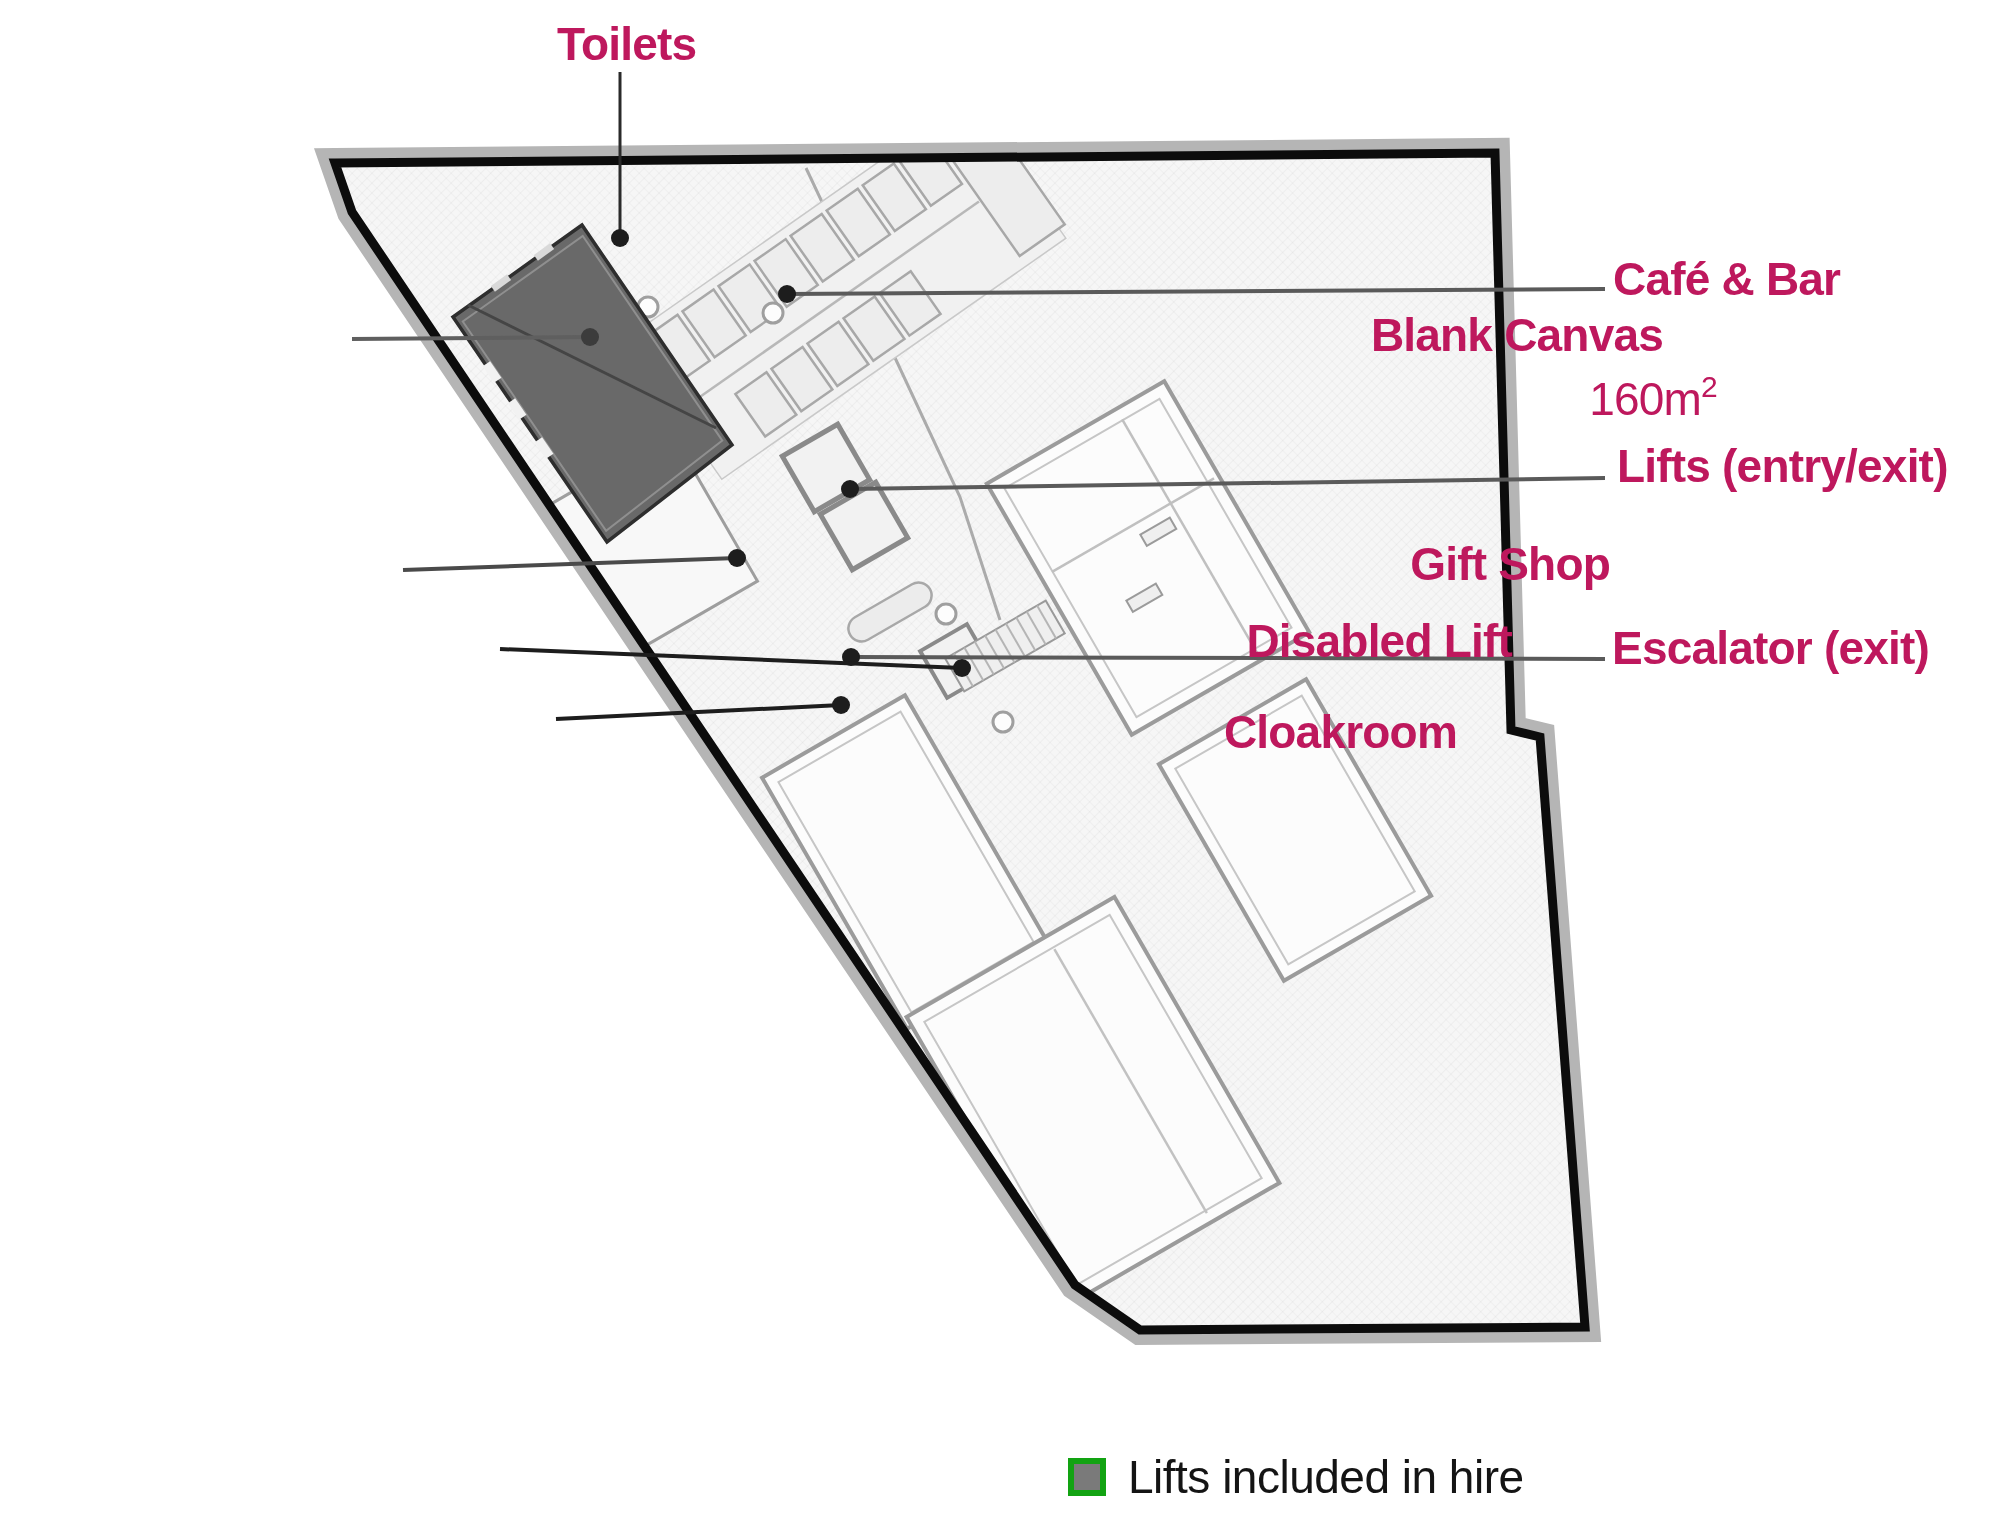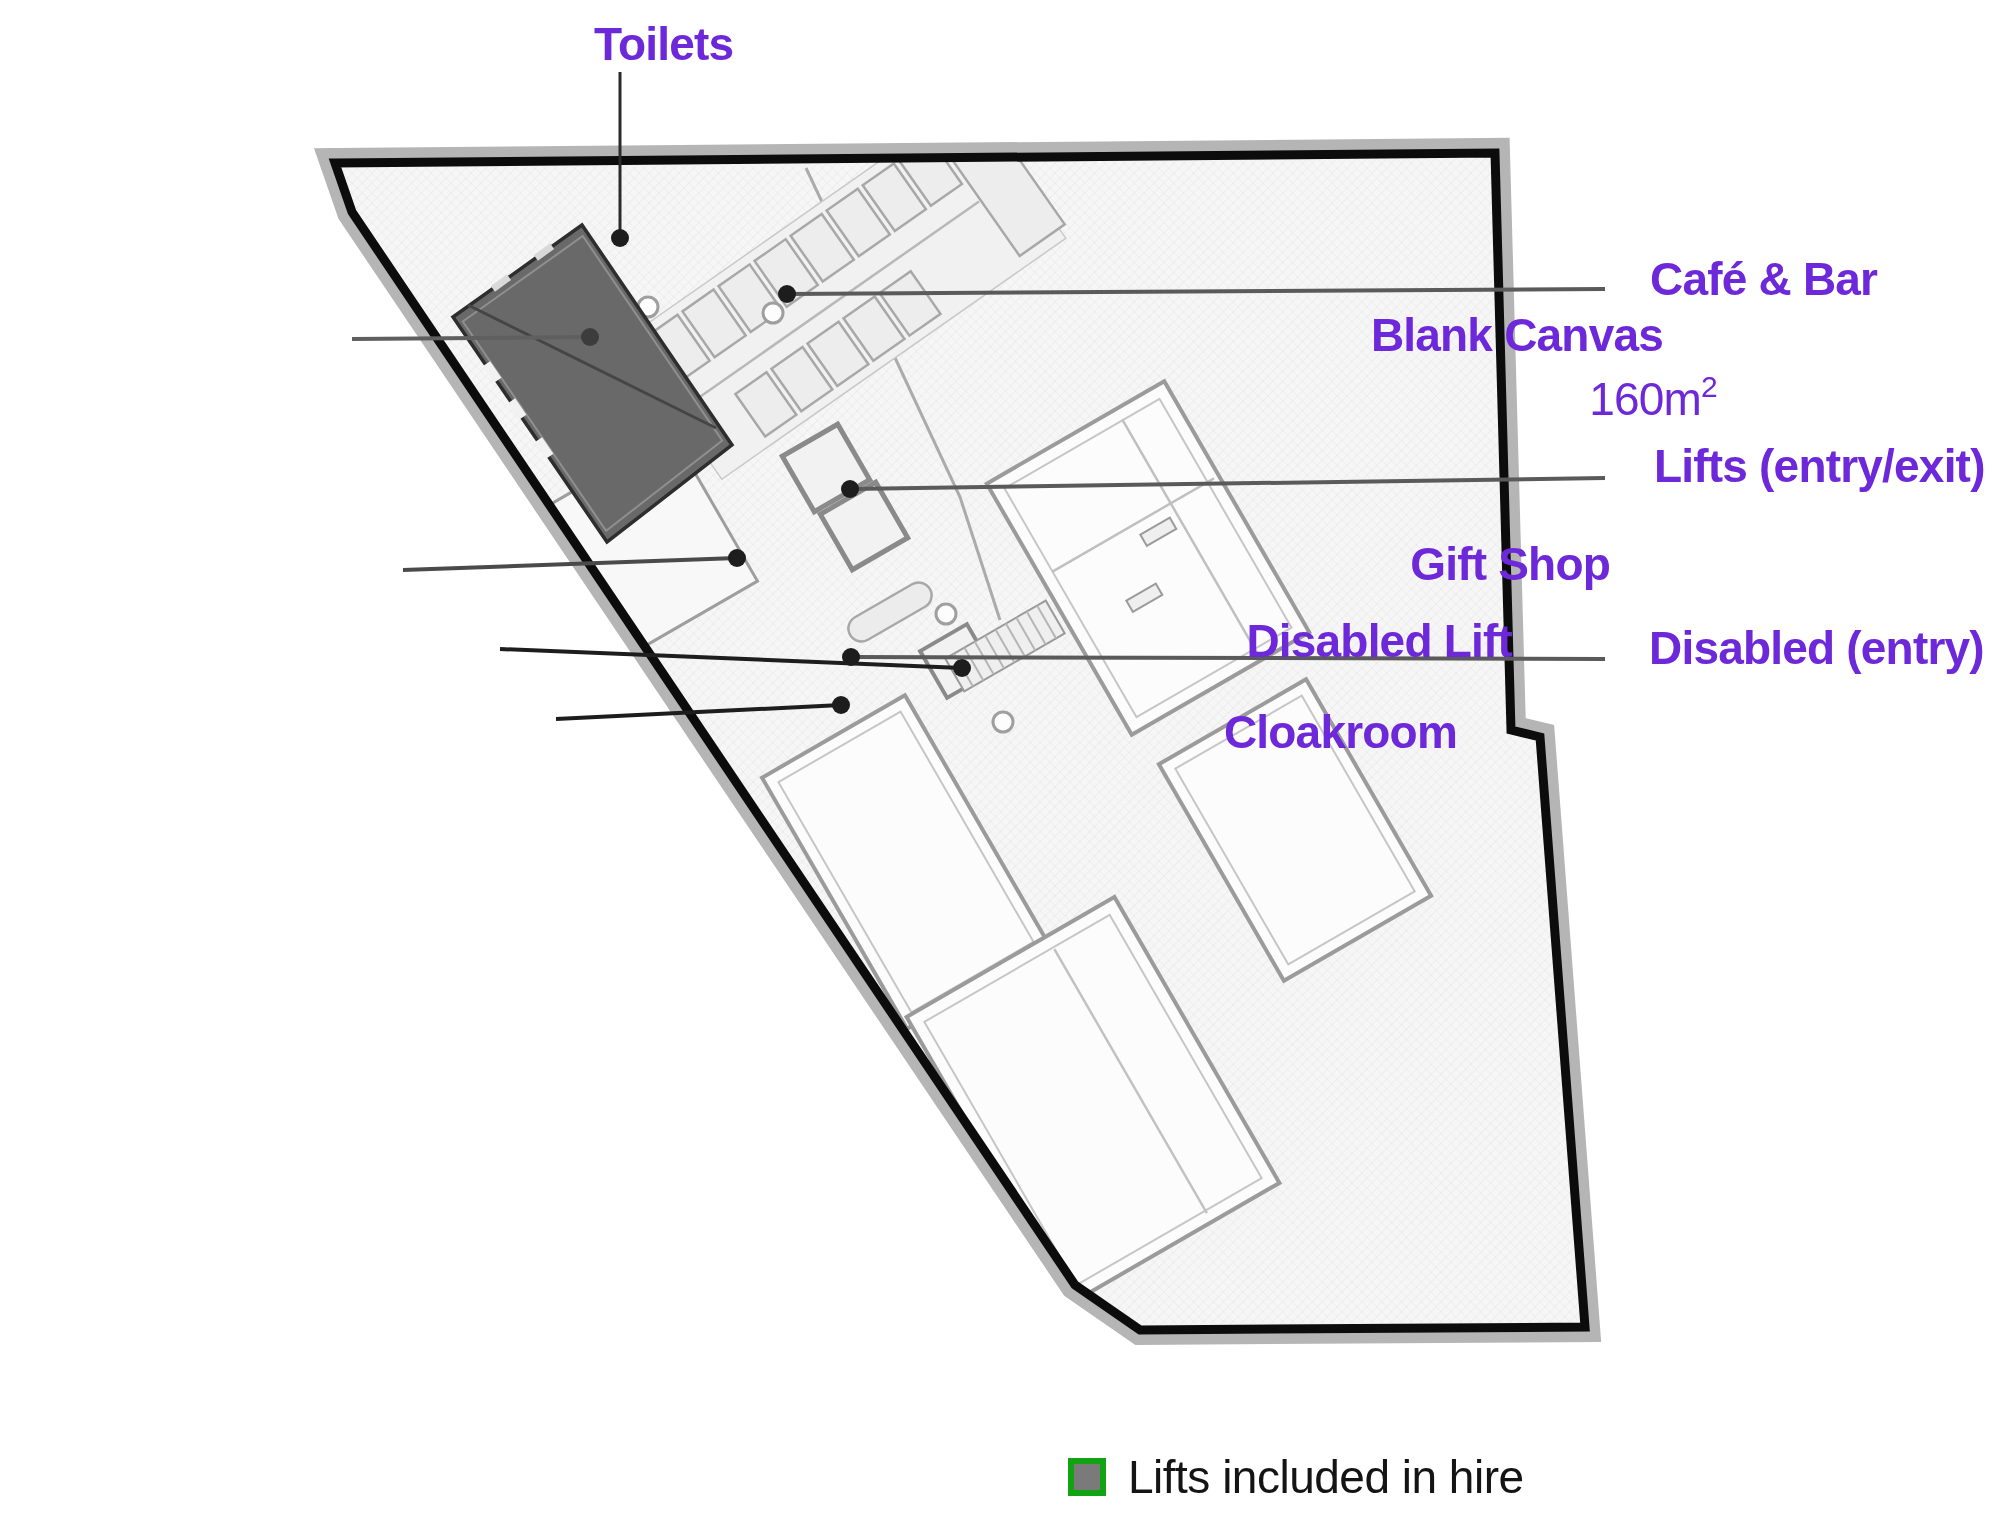--- a/index.html
+++ b/index.html
@@ -11,24 +11,23 @@
     position:relative;
     overflow:hidden;
   }
   #plan-svg { position:absolute; left:0; top:0; }
 
   .lbl {
     position:absolute;
     font-weight:700;
     font-size:46px;
     line-height:1.05;
-    color:#6d28d9;
+    color:#be185d;
     letter-spacing:-0.8px;
     white-space:nowrap;
-    margin-left:37px;
   }
   .lbl.regular { font-weight:400; }
 
   #lbl-toilets       { left:557px;  top:20px;  }
   #lbl-blank-canvas  { right:342px; top:311px; text-align:center; }
   #lbl-bc-area       { right:288px; top:373px; }
   #lbl-bc-area sup   { font-size:30px; position:relative; top:-2px; }
   #lbl-gift-shop     { right:395px; top:540px; }
   #lbl-disabled-lift { right:493px; top:617px; text-align:center; }
   #lbl-cloakroom     { right:548px; top:708px; text-align:right; }
@@ -228,18 +227,18 @@
 
 <div class="lbl" id="lbl-blank-canvas">Blank Canvas</div>
 <div class="lbl regular" id="lbl-bc-area"><span>160m</span><sup>2</sup></div>
 
 <div class="lbl" id="lbl-gift-shop">Gift Shop</div>
 <div class="lbl" id="lbl-disabled-lift">Disabled Lift</div>
 <div class="lbl" id="lbl-cloakroom">Cloakroom</div>
 
 <div class="lbl" id="lbl-cafe-bar">Café &amp; Bar</div>
 <div class="lbl" id="lbl-lifts">Lifts (entry/exit)</div>
-<div class="lbl" id="lbl-escalator">Disabled (entry)</div>
+<div class="lbl" id="lbl-escalator">Escalator (exit)</div>
 
 <div id="legend">
   <div class="swatch" style="background: rgb(122, 122, 122); border-color: rgb(18, 163, 18);"></div>
   <div class="legend-text">Lifts included in hire</div>
 </div>
 
 </body></html>

